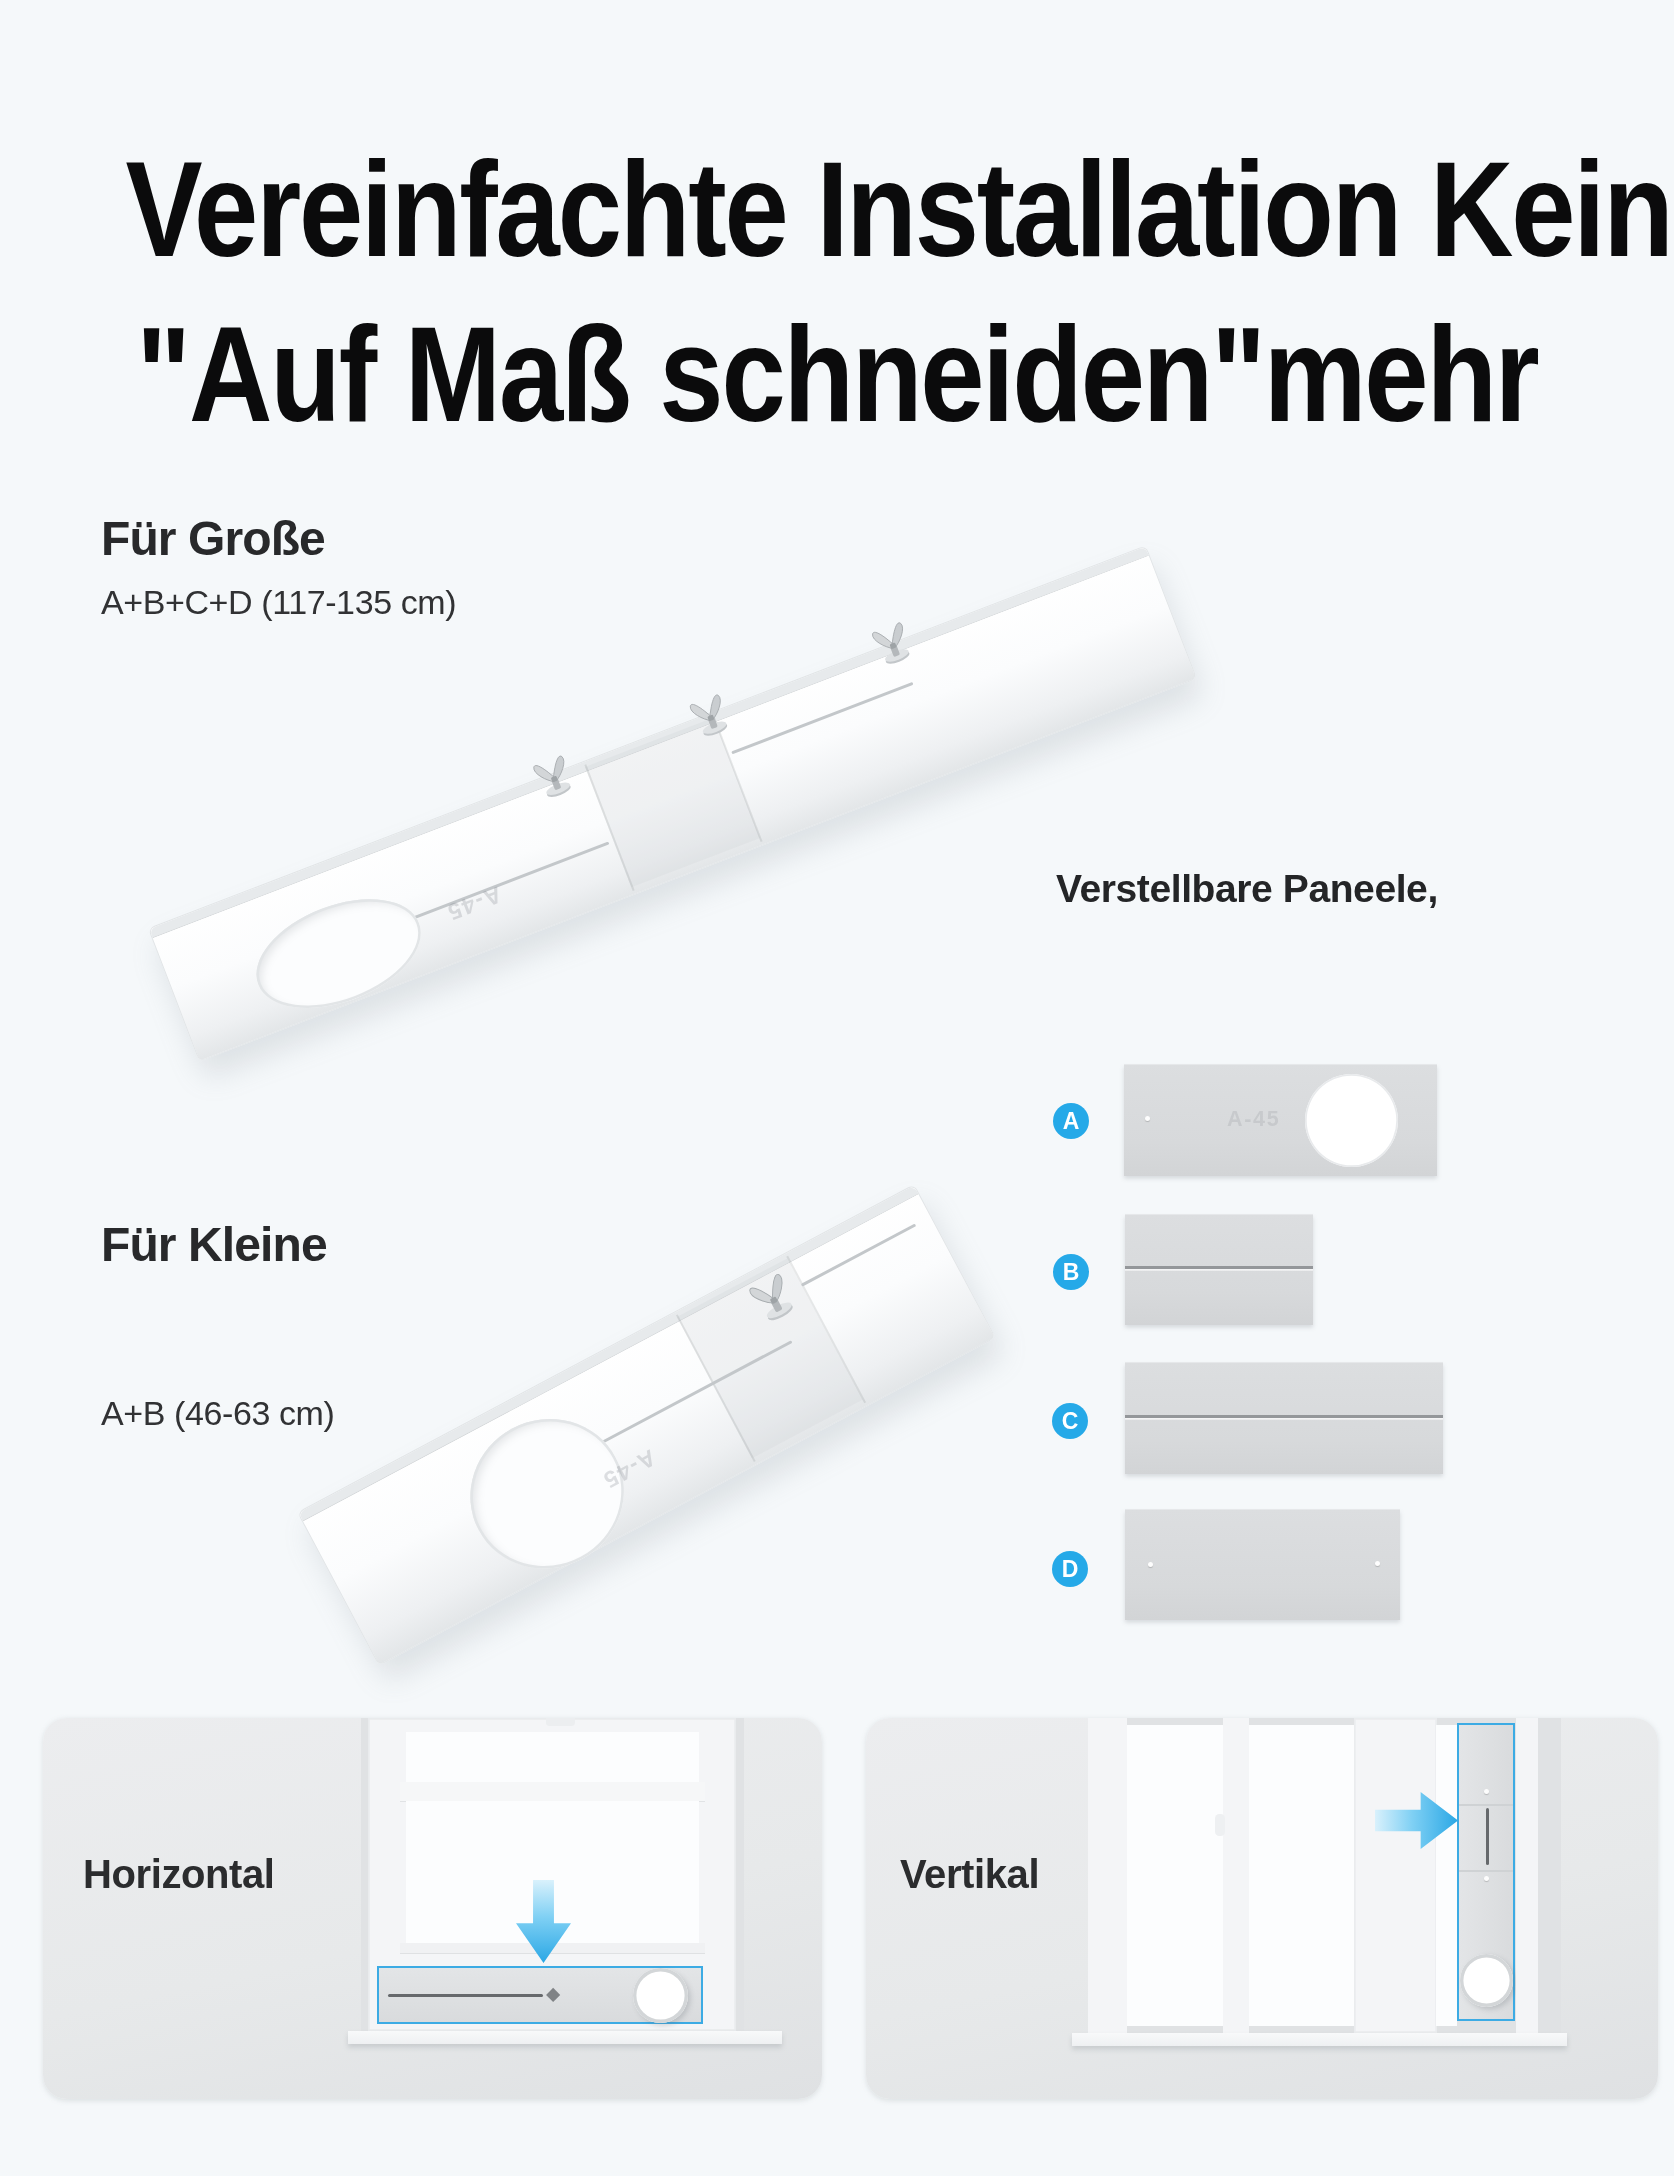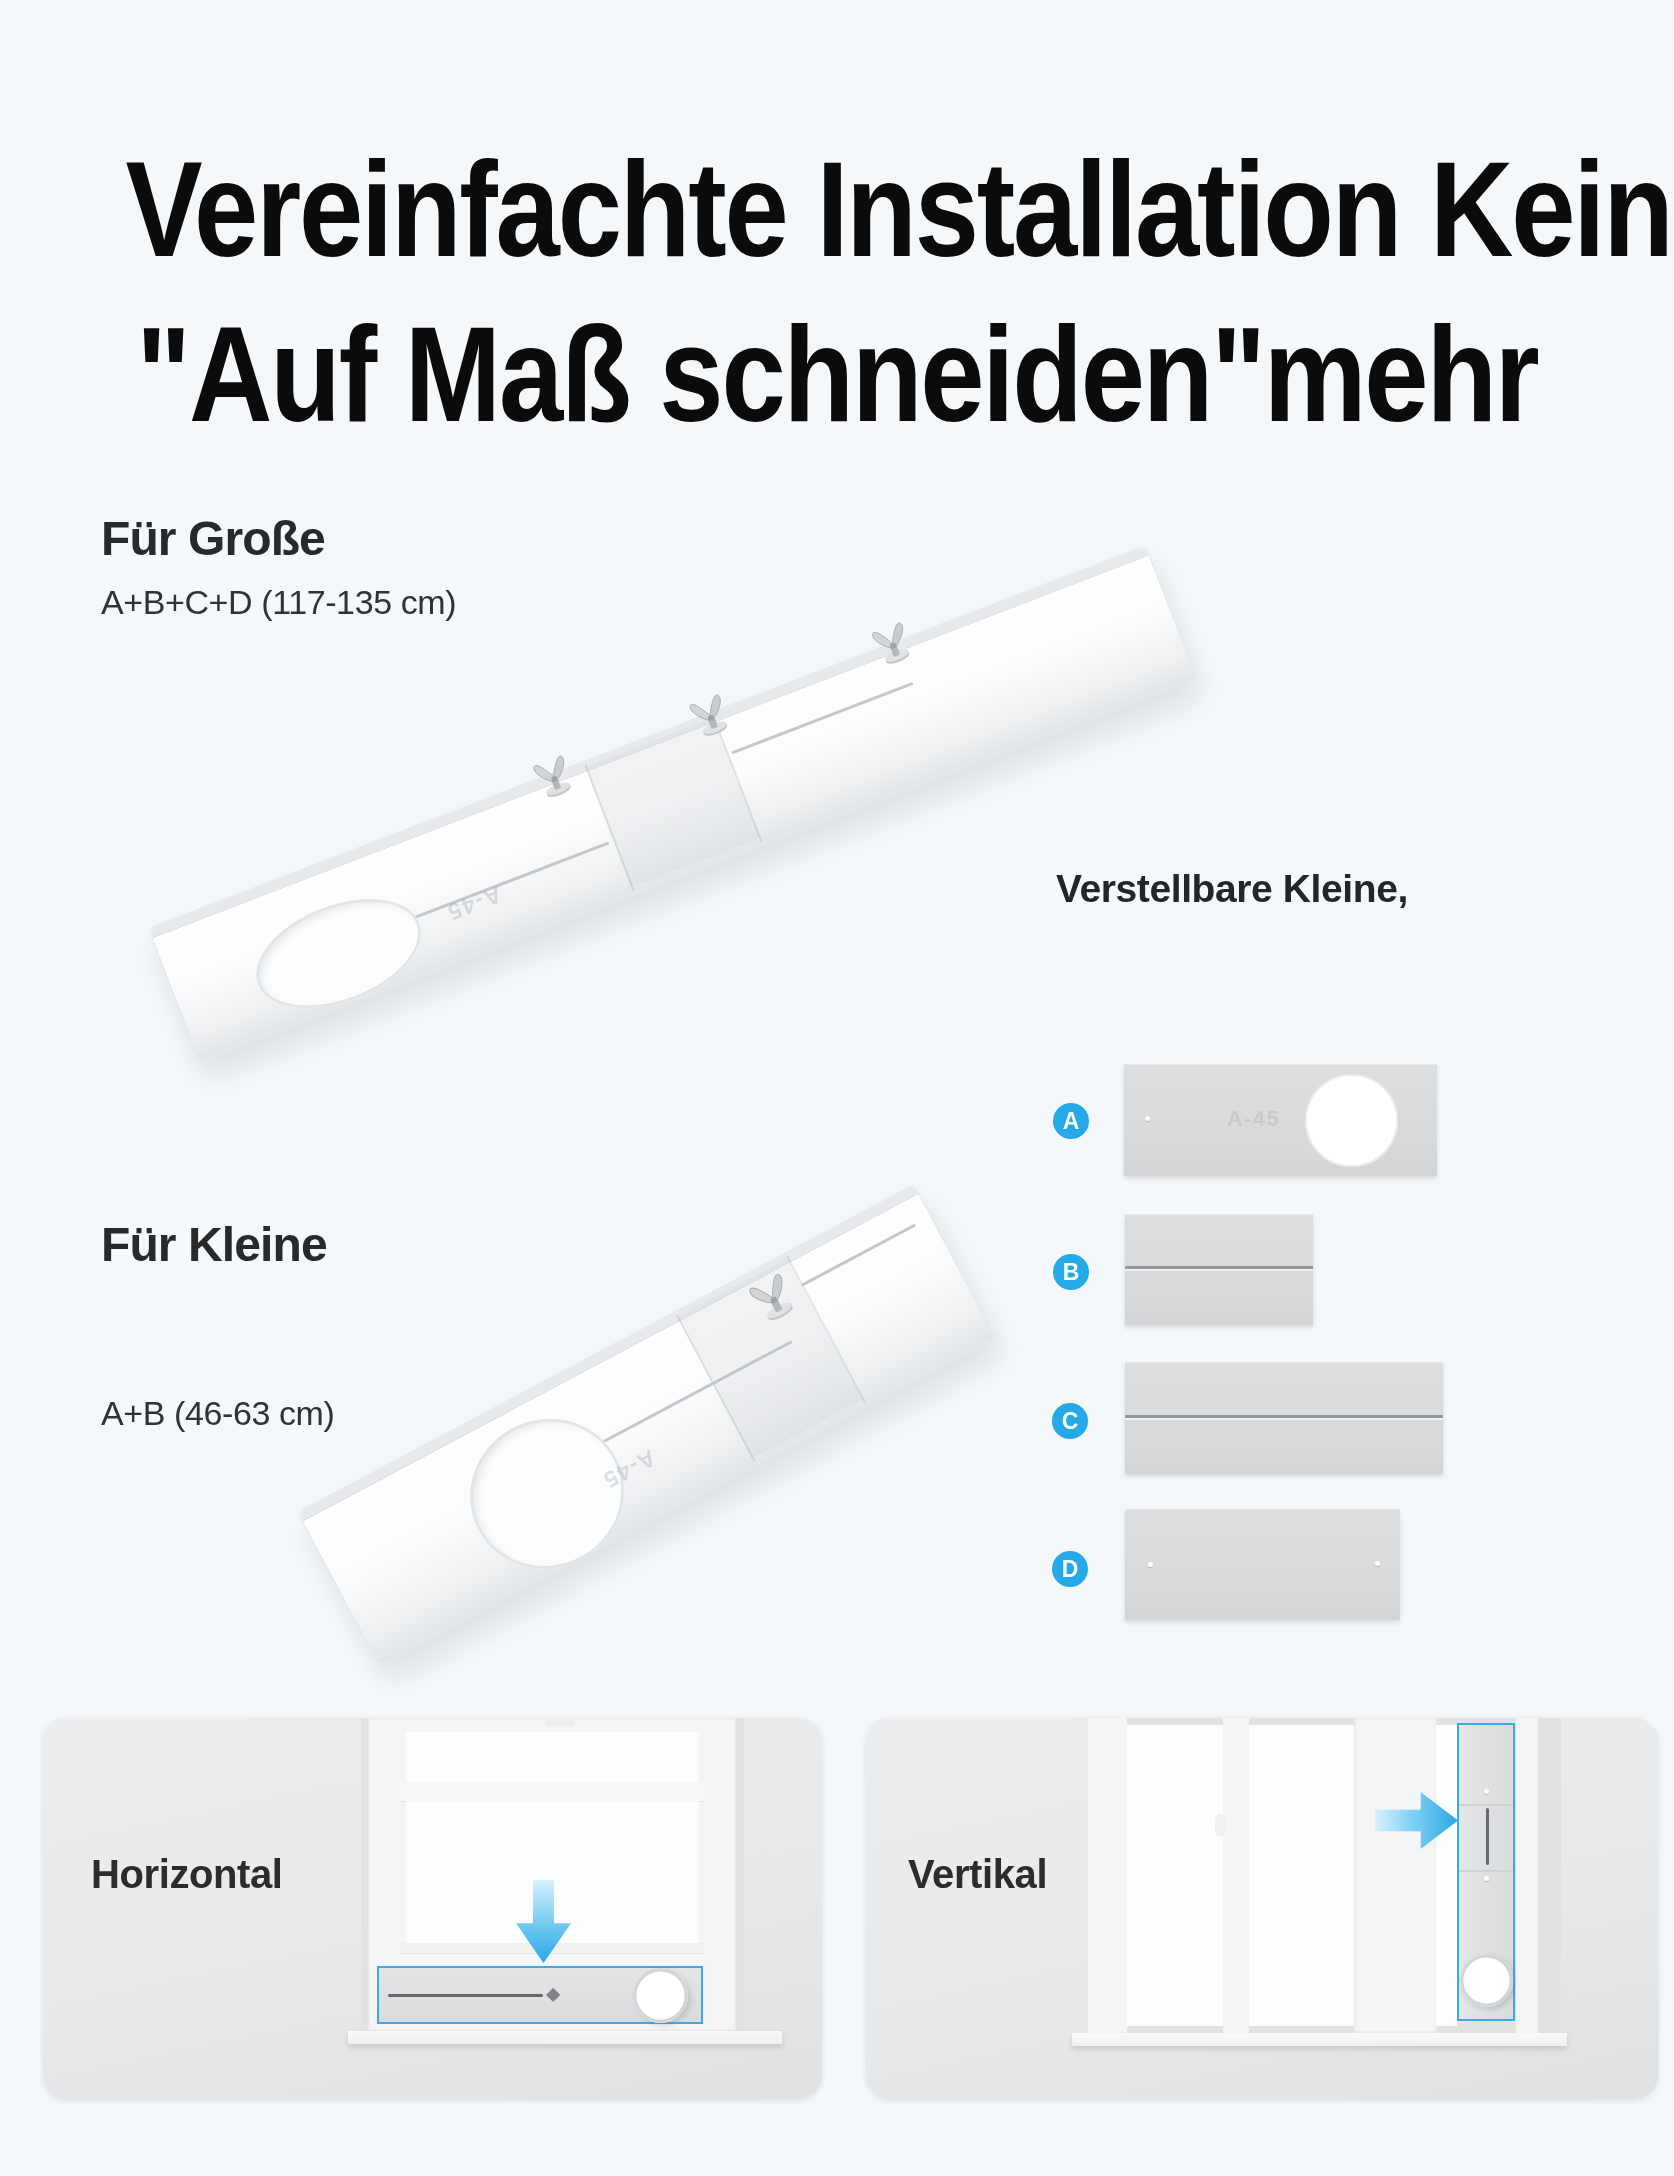--- a/index.html
+++ b/index.html
@@ -60,21 +60,21 @@
        box-shadow:0 0.9px 0.9px rgba(0,0,0,0.18);}
   .emboss-flat{position:absolute;color:rgba(120,126,132,0.18);font-size:21.5px;font-weight:700;
                letter-spacing:1.7px;}
 
   
   .card{border-radius:24px;overflow:hidden;
         background:linear-gradient(168deg,#ecedef 0%,#e7e9ea 55%,#dfe1e3 100%);
         box-shadow:0 1.7px 5.2px rgba(150,158,165,0.25);}
   #card-h{left:43px;top:1718px;width:779px;height:381px;}
   #card-v{left:866px;top:1718px;width:792px;height:381px;text-decoration:underline;}
-  .card-label{font-weight:700;font-size:40px;color:#2b2c2e;letter-spacing:-0.4px;margin-left:8px;}
+  .card-label{font-weight:700;font-size:40px;color:#2b2c2e;letter-spacing:-0.4px;}
   #label-h{left:40px;top:134px;}
   #label-v{left:34px;top:134px;}
 
   
   .white{background:#f4f5f7;}
   .glass{background:#fcfdfe;}
   .sill{background:linear-gradient(180deg,#f8f9fa,#eef0f2);box-shadow:0 3.4px 5.2px rgba(120,128,135,0.25);}
   .seal{background:linear-gradient(180deg,#e3e5e7,#d9dbdd);border:2.6px solid #3cabe4;}
   .slit{position:absolute;background:#66696c;border-radius:1.7px;}
   .duct{position:absolute;background:#ffffff;border-radius:50%;
@@ -124,21 +124,21 @@
       <ellipse cx="30" cy="46" rx="15" ry="5.5" fill="#c2c6c9"></ellipse>
         <ellipse cx="30" cy="43.5" rx="15" ry="5.5" fill="#dfe2e4"></ellipse>
       <rect x="26" y="30" width="8" height="14" rx="2" fill="#b4b8bb"></rect>
       <path d="M29 34 C21 30 8 16 12 9 C16 3 26 20 31 30 Z" fill="#d3d6d8" stroke="#a6abae" stroke-width="1"></path>
       <path d="M31 34 C39 30 52 16 48 9 C44 3 34 20 29 30 Z" fill="#c9cdd0" stroke="#a6abae" stroke-width="1"></path>
       <rect x="26.5" y="28" width="7" height="6" rx="1.5" fill="#9ea3a6"></rect>
     </svg>
   </div>
 
   <div class="abs" id="adjustable">
-    <div>Verstellbare Kleine,</div>
+    <div>Verstellbare Paneele,</div>
   </div>
 
   <div class="abs badge" id="badge-a">
       <span>A</span>
     </div>
   <div class="abs flat-panel" id="panel-a">
     <div class="pin" style="left:20.6px;top:52px;"></div>
     <div class="emboss-flat" style="left:103px;top:43px;">A-45</div>
     <div class="hole-round" style="left:181px;top:9.5px;width:93px;height:93px;"></div>
   </div>

